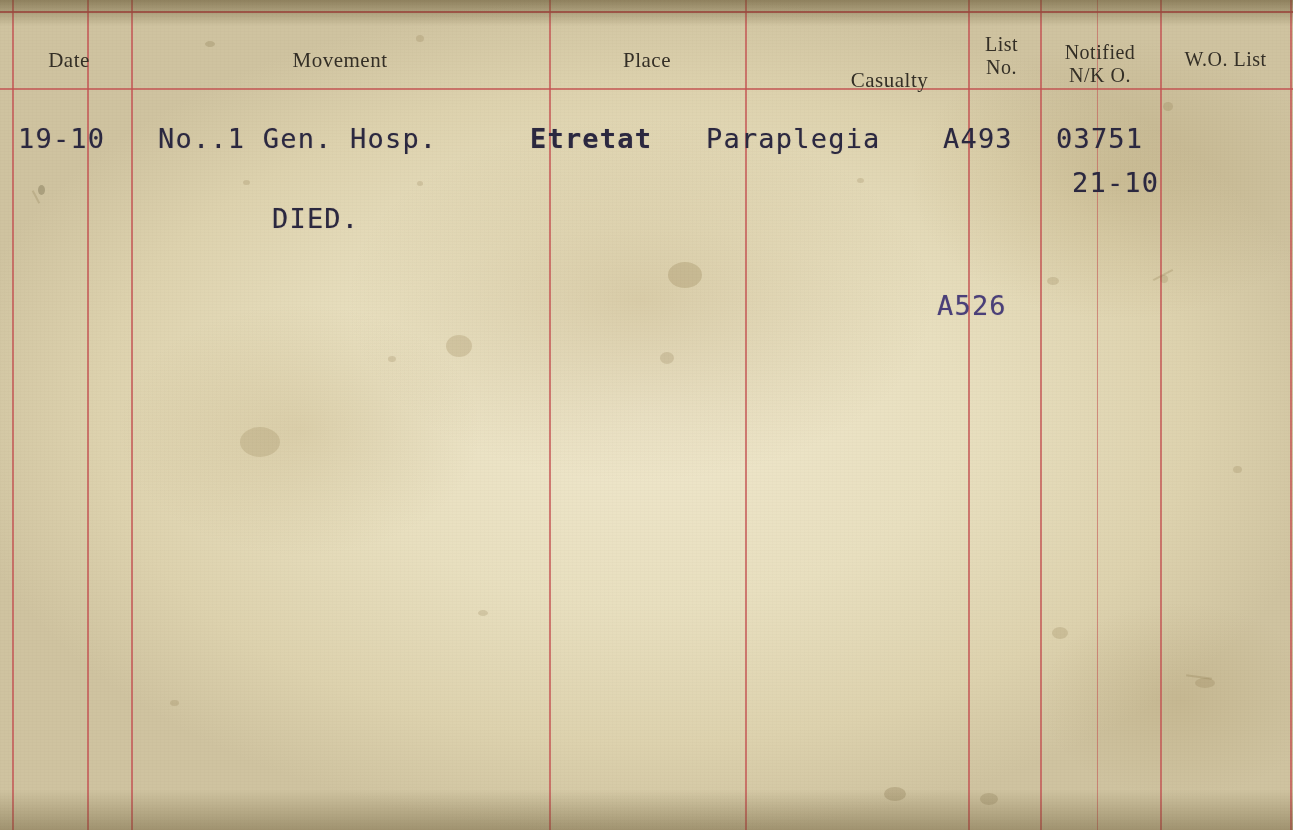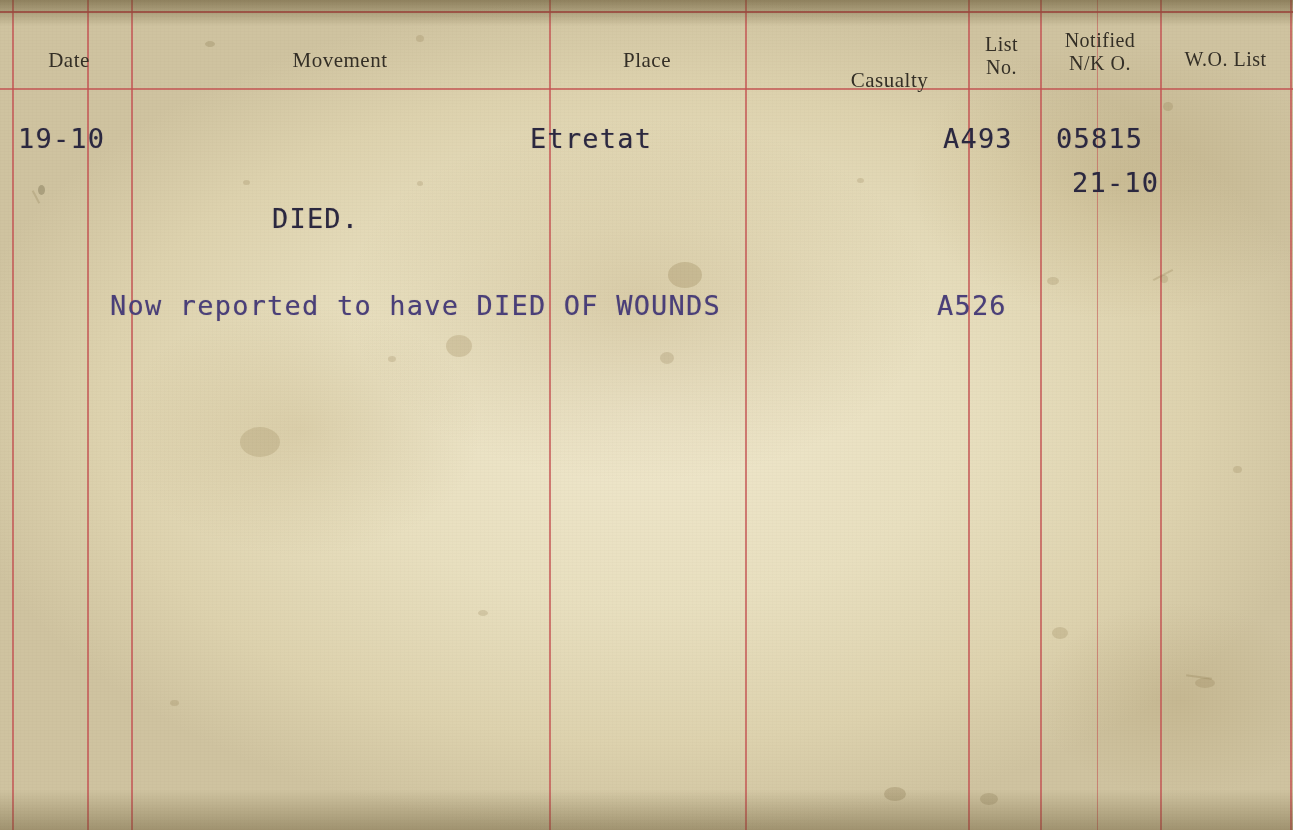--- a/index.html
+++ b/index.html
@@ -141,44 +141,45 @@
 
   <div class="hdr" style="left:778px; top:48px; width:223px;margin-top:20px;">
     <span>Casualty</span>
   </div>
 
   <div class="hdr" style="left:968px; top:33px; width:67px; font-size:20px;">
     <div>List</div>
     <div>No.</div>
   </div>
 
-  <div class="hdr" style="left:1040px; top:29px; width:120px; font-size:20px;">
+  <div class="hdr" style="left:1040px; top:41px; width:120px; font-size:20px;">
     <div>Notified</div>
     <div>N/K O.</div>
   </div>
 
   <div class="hdr" style="left:1160px; top:48px; width:131px; font-size:20px;">
     <span>W.O. List</span>
   </div>
 
   <div class="typed ink-dark" style="left:18px; top:123px;">19-10</div>
 
-
-  <div class="typed ink-dark" style="left:530px; top:123px;">Etretat</div>
-
+  <div class="typed ink-dark" style="left:158px; top:123px;">No..1 Gen. Hosp.</div>
+
+  <div class="typed ink-dark" style="left:530px; top:123px;font-weight:bold;">Etretat</div>
+
+  <div class="typed ink-dark" style="left:706px; top:123px;">Paraplegia</div>
 
   <div class="typed ink-dark" style="left:943px; top:123px;">A493</div>
 
-  <div class="typed ink-dark" style="left:1056px; top:123px;">05815</div>
+  <div class="typed ink-dark" style="left:1056px; top:123px;">03751</div>
 
   <div class="typed ink-dark" style="left:1056px; top:167px;margin-left:16px;">21-10</div>
 
   <div class="typed ink-dark" style="left:272px; top:203px;">DIED.</div>
 
-  <div class="typed ink-violet" style="left:110px; top:290px;">Now reported to have DIED OF WOUNDS</div>
 
   <div class="typed ink-violet" style="left:937px; top:290px;">A526</div>
 
   <div class="speck" style="left:205px; top:41px;  width:10px; height:6px;  background:rgba(120,98,55,0.22);"></div>
   <div class="speck" style="left:416px; top:35px;  width:8px;  height:7px;"></div>
   <div class="speck" style="left:243px; top:180px; width:7px;  height:5px;"></div>
   <div class="speck" style="left:417px; top:181px; width:6px;  height:5px;"></div>
   <div class="speck" style="left:38px;  top:185px; width:7px;  height:10px; background:rgba(90,78,50,0.30);"></div>
   <div class="speck" style="left:857px; top:178px; width:7px;  height:5px;"></div>
   <div class="speck" style="left:668px; top:262px; width:34px; height:26px; background:rgba(128,103,55,0.22);"></div>

